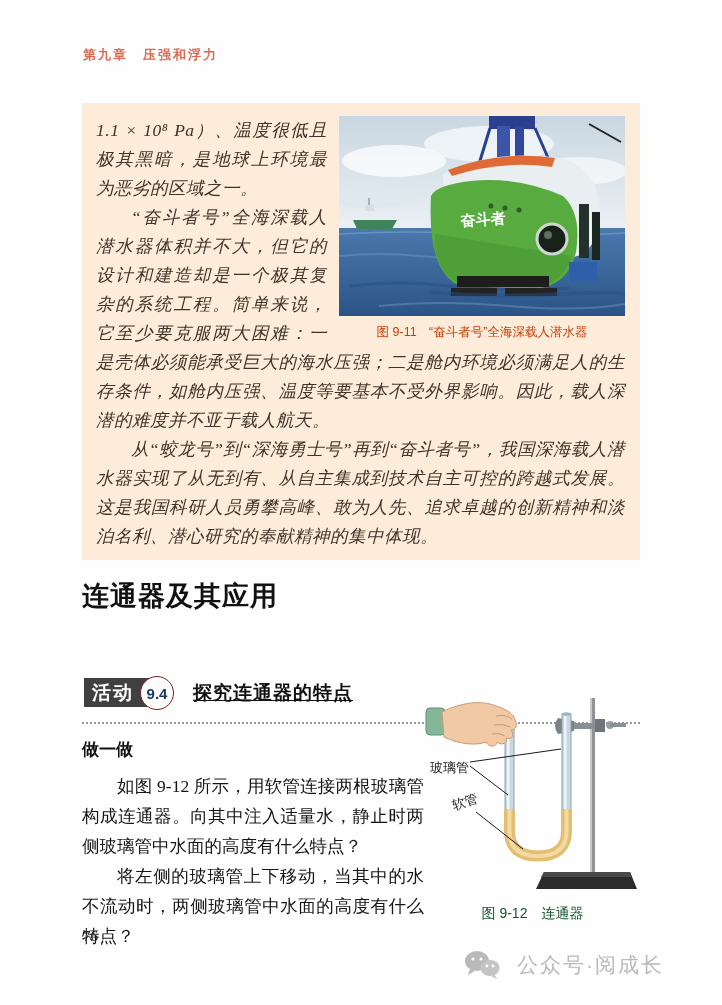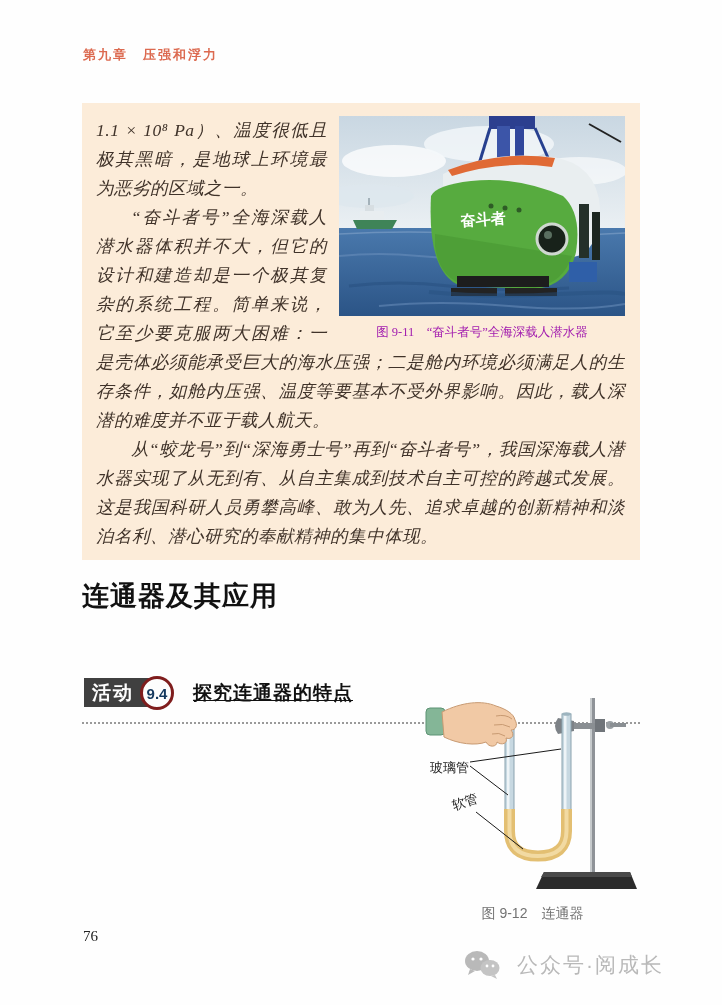--- a/index.html
+++ b/index.html
@@ -14,22 +14,22 @@
     font-family:"Liberation Serif",serif;
   }
   
   .reading-box {
     position:absolute; left:82px; top:103px; width:558px; height:457px;
     background:#fcecd9; padding:13px 15px 0 14px;
   }
   .photo-figure { float:right; width:286px; margin-left:12px; margin-bottom:4px; }
   .photo-figure svg.photo { display:block; width:286px; height:200px; }
   .photo-caption {
-    text-align:center; font-size:12.5px; color:#a21caf; margin-top:8px;
-    font-family:Liberation Serif, serif;
+    text-align:center; font-size:12.5px; color:#c2410c; margin-top:8px;
+    font-family:Liberation Sans, sans-serif;
   }
   .kai {
     font-size:17.5px; line-height:29px; color:#40332a; text-align:justify;
     font-style:italic; letter-spacing:0.5px;
   }
   .kai.indent { text-indent:2em; }
   
   .section-heading {
     position:absolute; left:82px; top:578px;
     font-size:27px; font-weight:bold; color:#111;
@@ -43,21 +43,21 @@
   
   .activity-row { position:absolute; left:84px; top:676px; width:556px; height:36px; }
   .activity-badge { position:relative; display:inline-block; width:92px; height:31px; vertical-align:middle; }
   .badge-rect {
     position:absolute; left:0; top:2px; width:72px; height:29px; background:#404040;
     color:#fff; font-weight:bold; font-size:19px; line-height:29px; padding-left:8px;
     font-family:"Liberation Sans",sans-serif; letter-spacing:2px;
   }
   .badge-circle {
     position:absolute; left:56px; top:0; width:34px; height:34px; border-radius:50%;
-    background:#fdfdfd; border:3px solid #7f1d1d; color:#15395e;
+    background:#fdfdfd; border:1px solid #7f1d1d; color:#15395e;
     font-family:"Liberation Sans",sans-serif; font-size:15px; font-weight:bold;
     display:flex; align-items:center; justify-content:center;
   }
   .activity-title {
     display:inline-block; vertical-align:middle; margin-left:13px; margin-top:3px;
     font-size:19px; font-weight:bold; color:#111;
     font-family:"Liberation Sans",sans-serif; letter-spacing:1px;text-decoration:underline;
   }
   .dotted-line {
     position:absolute; left:82px; top:722px; width:558px; height:0;
@@ -68,21 +68,21 @@
   .do-heading {
     font-size:17px; font-weight:bold; color:#111; margin-bottom:10px;
     font-family:"Liberation Sans",sans-serif;
   }
   .body-para {
     font-size:17.5px; line-height:30px; color:#151515; text-align:justify; text-indent:2em;
   }
   .figure-col { position:absolute; left:424px; top:692px; width:217px; }
   .figure-col svg.apparatus { display:block; width:217px; height:205px; }
   .fig-caption {
-    text-align:center; font-size:14px; color:#737373; margin-top:8px;
+    text-align:center; font-size:14px; color:#14532d; margin-top:8px;
     font-family:"Liberation Sans",sans-serif;
   }
   
   .page-number { position:absolute; left:83px; top:928px; font-size:15px; color:#222; }
   .watermark {
     position:absolute; right:58px; top:950px; display:flex; align-items:center; gap:17px;
     color:#b9b9b9; font-size:21px; font-family:"Liberation Sans",sans-serif; letter-spacing:2px;
   }
   .watermark svg { display:block; }
 </style>
@@ -166,20 +166,25 @@
 
   <div class="activity-row">
     <span class="activity-badge">
       <span class="badge-rect">活动</span>
       <span class="badge-circle">9.4</span>
     </span>
     <span class="activity-title">探究连通器的特点</span>
   </div>
   <div class="dotted-line"></div>
 
+  <div class="left-col">
+    <div class="do-heading">做一做</div>
+    <p class="body-para">如图 9-12 所示，用软管连接两根玻璃管构成连通器。向其中注入适量水，静止时两侧玻璃管中水面的高度有什么特点？</p>
+    <p class="body-para">将左侧的玻璃管上下移动，当其中的水不流动时，两侧玻璃管中水面的高度有什么特点？</p>
+  </div>
 
   <div class="figure-col">
     <svg class="apparatus" viewBox="0 0 217 205">
 
       <rect x="166" y="6" width="5" height="176" fill="#8f9398"></rect>
       <rect x="166" y="6" width="2" height="176" fill="#c6cacc"></rect>
 
       <path d="M120 180 L206 180 L213 197 L112 197 Z" fill="#2b2b2b"></path>
       <path d="M120 180 L206 180 L208 185 L117 185 Z" fill="#4a4a4a"></path>
 

